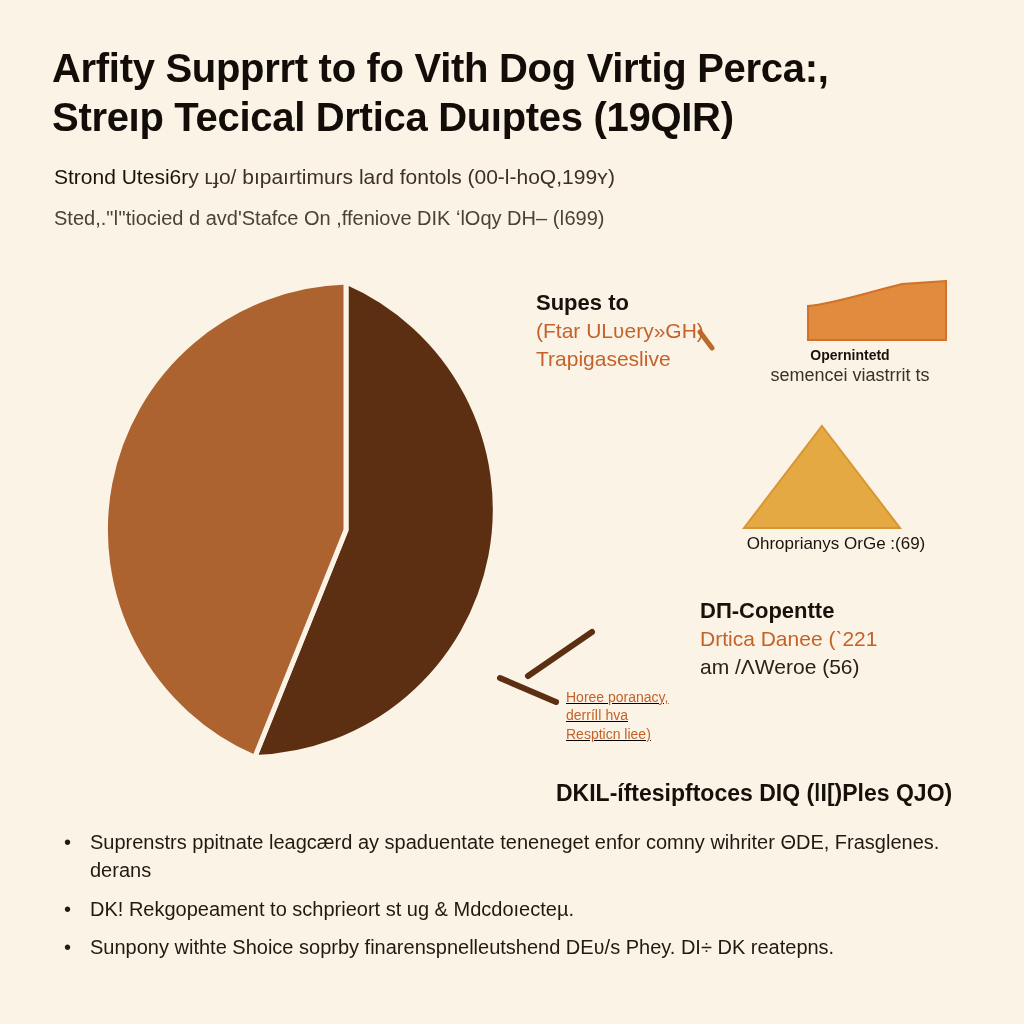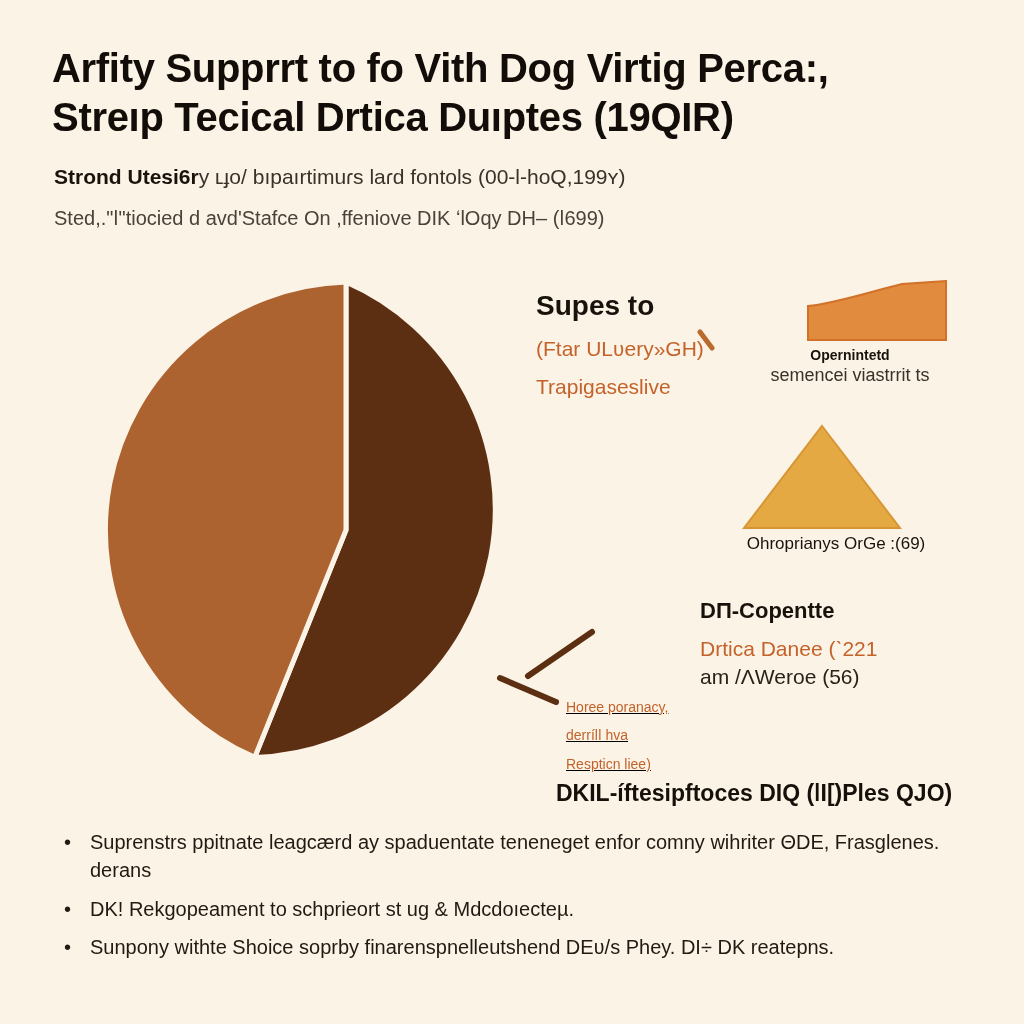--- a/index.html
+++ b/index.html
@@ -29,21 +29,21 @@
   .title .l2 { display: block; }
 
   .sub1 {
     position: absolute;
     left: 54px; top: 164px;
     width: 900px;
     font-size: 21px;
     line-height: 1.25;
     color: #3b3128;
   }
-  .sub1 b { color: #1a130c; font-weight: 700; }
+  .sub1 b { color: #1a130c; font-weight: 400; }
   .sub2 {
     position: absolute;
     left: 54px; top: 206px;
     width: 900px;
     font-size: 20px;
     line-height: 1.25;
     color: #4a4239;
   }
 
   
@@ -54,25 +54,25 @@
   }
   .pie-wrap svg { display: block; width: 520px; height: 520px; }
 
   
   .callout { position: absolute; }
   .callout .hd {
     font-weight: 700;
     color: #18120c;
     white-space: nowrap;
   }
-  .callout .orange { color: #c4622a; white-space: nowrap; margin-top: 10px; }
+  .callout .orange { color: #c4622a; white-space: nowrap; }
   .callout .mixed  { color: #2a2118; white-space: nowrap; }
 
   .co-top { left: 536px; top: 288px; font-size: 21px; line-height: 1.32; }
-  .co-top .hd { font-size: 28px; }
+  .co-top .hd { font-size: 22px; }
 
   .co-legend {
     left: 700px; top: 346px;
     width: 300px;
     text-align: center;
     line-height: 1.3;
   }
   .co-legend .hd { font-size: 14px; }
   .co-legend .sm { font-size: 18px; color: #3a3129; }
 

